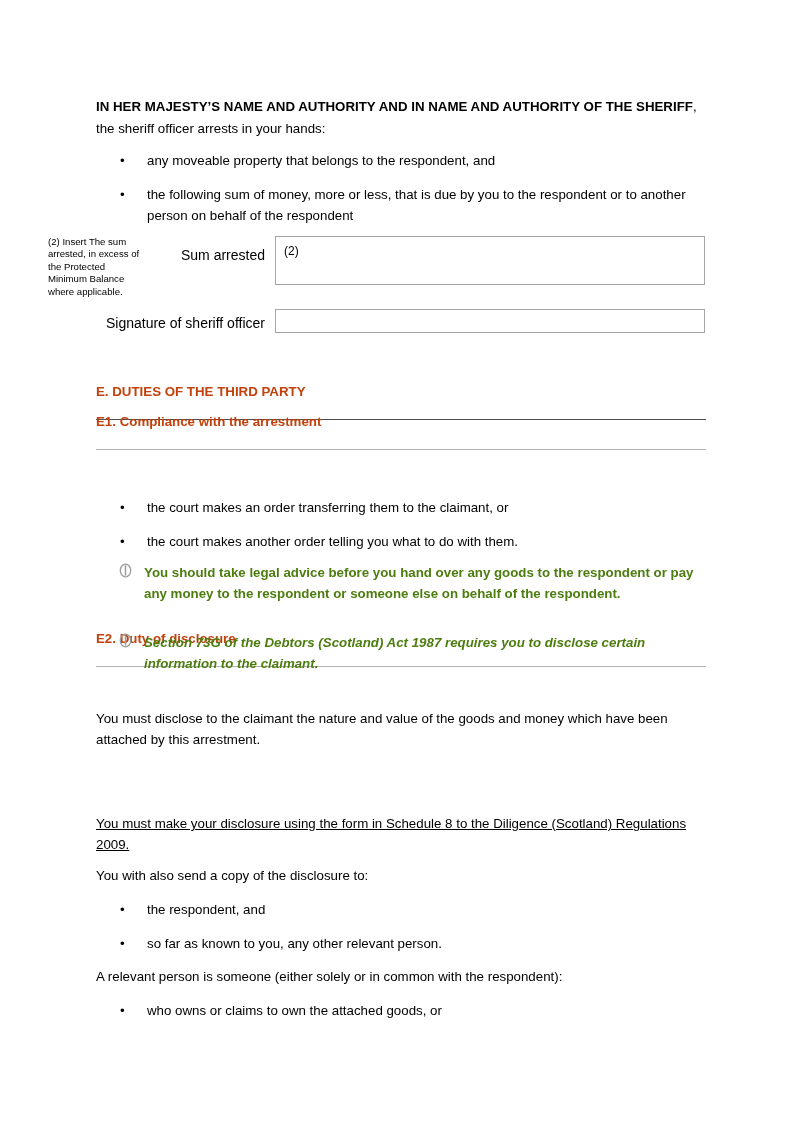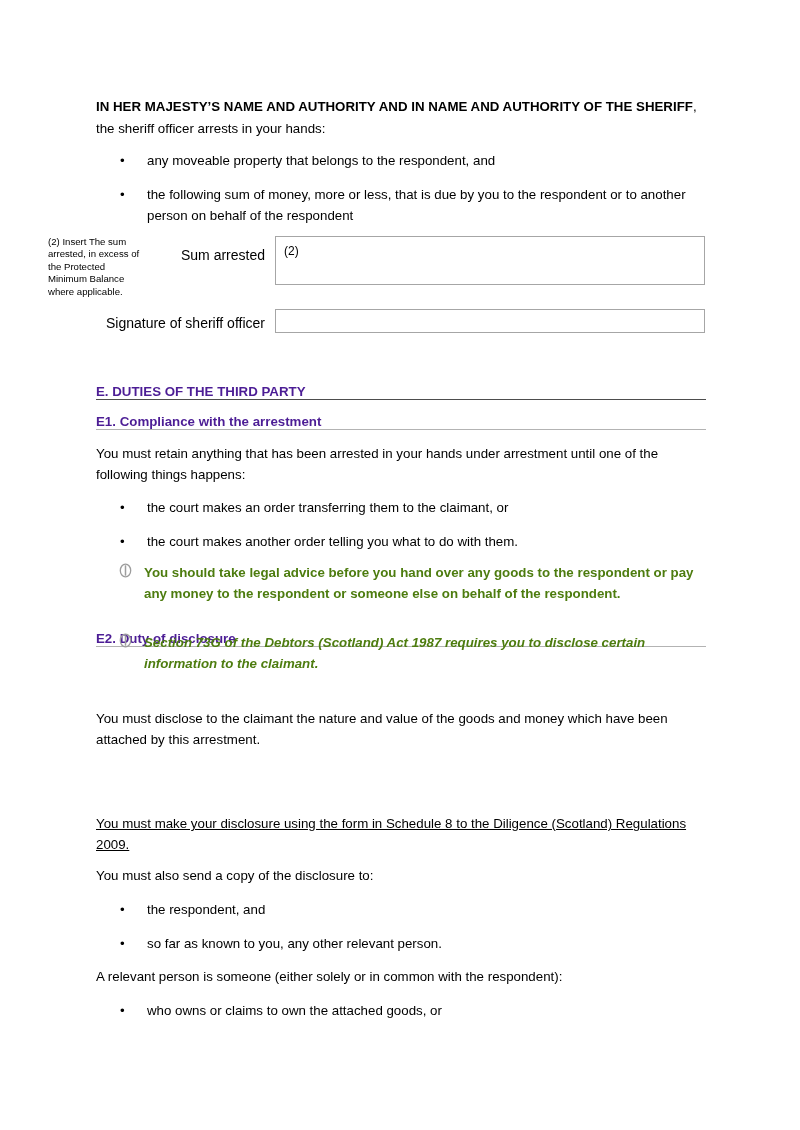--- a/index.html
+++ b/index.html
@@ -106,22 +106,22 @@
     color: #000000;
   }
 
   
   .sec-head {
     position: absolute;
     left: 96px;
     width: 610px;
     font-size: 13.3px;
     font-weight: bold;
-    color: #4c1d95;
-    padding-bottom: 0;
+    color: #c2410c;
+    padding-bottom: 20px;
     box-sizing: border-box;
   }
   .sec-head.major {
     border-bottom: 1.6px solid #4d4d4d;
   }
   .sec-head.minor {
     border-bottom: 1.6px solid #b3b3b3;
   }
 
   
@@ -179,23 +179,20 @@
 
   <div class="form-label" style="left:90px; top:314px; width:175px;">Signature of sheriff officer</div>
   <div class="form-box" style="left:275px; top:309px; width:430px; height:24px;">
     <span class="box-text"></span>
   </div>
 
   <div class="sec-head major" style="top:384px;">E. DUTIES OF THE THIRD PARTY</div>
 
   <div class="sec-head minor" style="top:414px;">E1. Compliance with the arrestment</div>
 
-  <div class="body-col" style="top:443px;">
-    <p class="para">You must retain anything that has been arrested in your hands under arrestment until one of the following things happens:</p>
-  </div>
 
   <div class="body-col" style="top:497px;">
     <ul class="bullets">
       <li><span class="bullet-dot">•</span><span>the court makes an order transferring them to the claimant, or</span></li>
     </ul>
   </div>
   <div class="body-col" style="top:531px;">
     <ul class="bullets">
       <li><span class="bullet-dot">•</span><span>the court makes another order telling you what to do with them.</span></li>
     </ul>
@@ -227,21 +224,21 @@
     </div>
   </div>
 
   <div class="body-col" style="top:708px;">
     <p class="para">You must disclose to the claimant the nature and value of the goods and money which have been attached by this arrestment.</p>
   </div>
   <div class="body-col" style="top:813px;text-decoration:underline;">
     <p class="para">You must make your disclosure using the form in Schedule 8 to the Diligence (Scotland) Regulations 2009.</p>
   </div>
   <div class="body-col" style="top:865px;">
-    <p class="para">You must also send a copy of the disclosure to:</p>
+    <p class="para">You with also send a copy of the disclosure to:</p>
   </div>
 
   <div class="body-col" style="top:899px;">
     <ul class="bullets">
       <li><span class="bullet-dot">•</span><span>the respondent, and</span></li>
     </ul>
   </div>
   <div class="body-col" style="top:933px;">
     <ul class="bullets">
       <li><span class="bullet-dot">•</span><span>so far as known to you, any other relevant person.</span></li>

